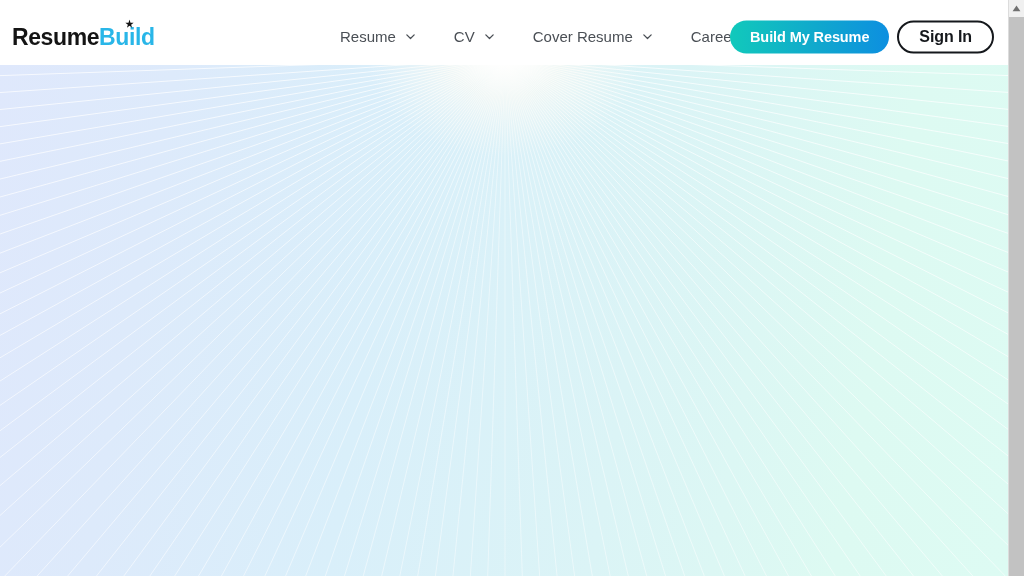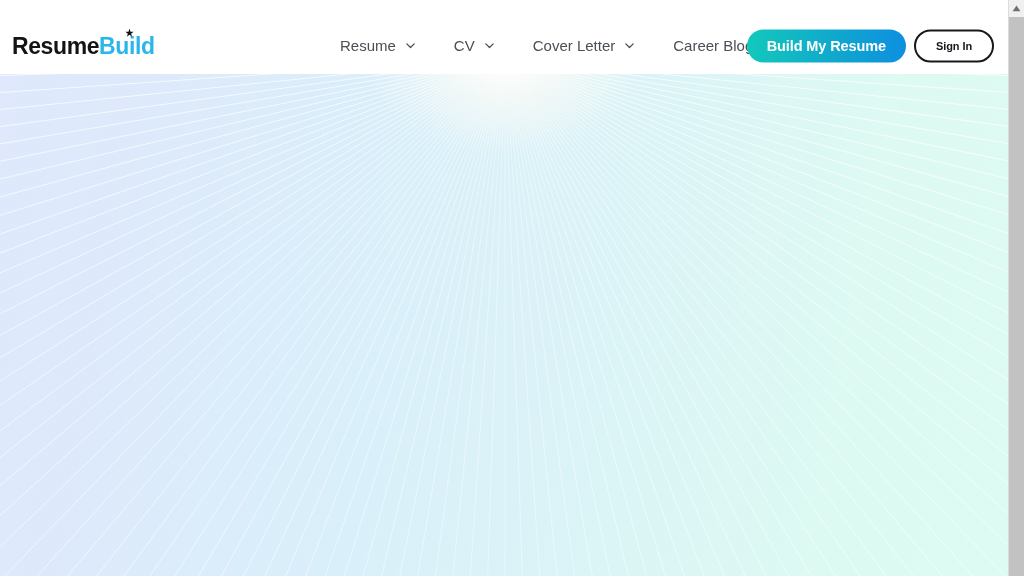--- a/index.html
+++ b/index.html
@@ -27,21 +27,21 @@
     width: 1008px;
     height: 576px;
     overflow: hidden;
     background: #ffffff;
   }
 
   
   #site-header {
     position: absolute;
     left: 0;
-    top: 17px;
+    top: 8px;
     width: 1008px;
     height: 57px;
     background: #ffffff;
     display: flex;
     align-items: center;
     z-index: 20;
   }
 
   .logo {
     position: absolute;
@@ -123,21 +123,21 @@
     white-space: nowrap;
   }
   #signin-button {
     height: 33px;
     padding: 0 20px;
     border: 2px solid #15181c;
     border-radius: 17px;
     background: #ffffff;
     color: #15181c;
     font-family: "Liberation Sans", sans-serif;
-    font-size: 11px;
+    font-size: 16px;
     font-weight: 700;
     letter-spacing: -0.1px;
     cursor: pointer;
     white-space: nowrap;
   }
 
   
   #hero {
     position: absolute;
     left: 0;
@@ -239,21 +239,21 @@
         </div>
 
         <div class="nav-item">
           <span>CV</span>
           <svg class="chev" viewBox="0 0 12 12" aria-hidden="true">
             <path d="M2 4.2 L6 8.2 L10 4.2" fill="none" stroke="#4a4f55" stroke-width="1.4" stroke-linecap="round" stroke-linejoin="round"></path>
           </svg>
         </div>
 
         <div class="nav-item">
-          <span>Cover Letter</span>
+          <span>Cover Resume</span>
           <svg class="chev" viewBox="0 0 12 12" aria-hidden="true">
             <path d="M2 4.2 L6 8.2 L10 4.2" fill="none" stroke="#4a4f55" stroke-width="1.4" stroke-linecap="round" stroke-linejoin="round"></path>
           </svg>
         </div>
 
         <div class="nav-item">
           <span>Career Blog</span>
         </div>
 
       </nav>

